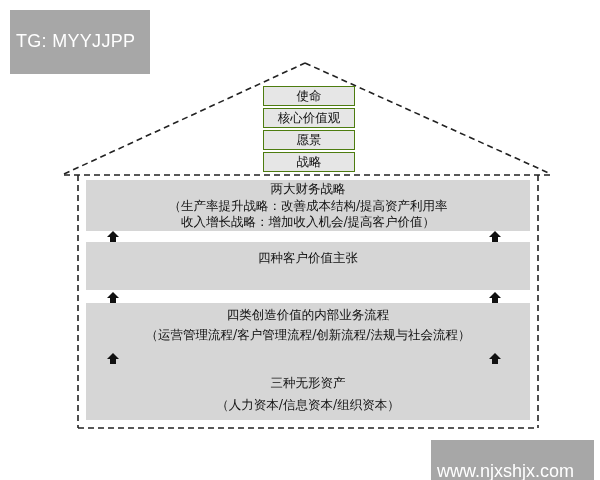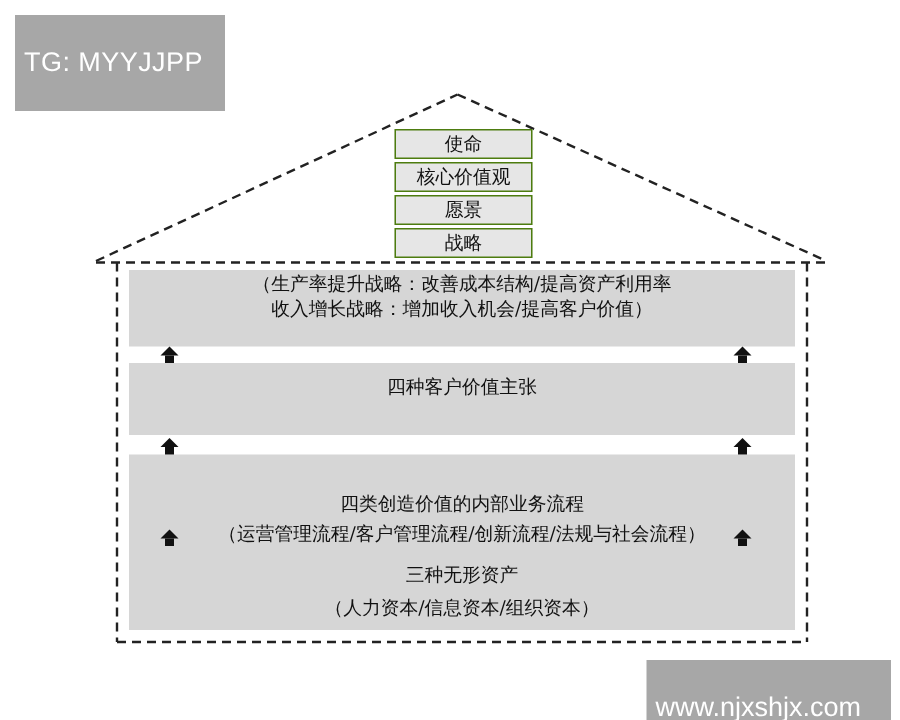--- a/index.html
+++ b/index.html
@@ -41,29 +41,30 @@
   <span>核心价值观</span>
 </div>
 <div class="stack-box" style="top:130px">
   <span>愿景</span>
 </div>
 <div class="stack-box" style="top:152px">
   <span>战略</span>
 </div>
 
 <div class="row" style="top:180px; height:50px; padding-top:1px;">
+  <span class="title">两大财务战略</span>
   <span class="line">（生产率提升战略：改善成本结构/提高资产利用率</span>
   <span class="line">收入增长战略：增加收入机会/提高客户价值）</span>
 </div>
 
 <div class="row" style="top:242px; height:48px; padding-top:6px; box-sizing:border-box; line-height:20px;">
   <span class="title">四种客户价值主张</span>
 </div>
 
-<div class="row" style="top:303px; height:67px; padding-top:23px; box-sizing:border-box; line-height:20px;">
+<div class="row" style="top:303px; height:67px; padding-top:2px; box-sizing:border-box; line-height:20px;">
   <span class="title">四类创造价值的内部业务流程</span>
   <span class="line">（运营管理流程/客户管理流程/创新流程/法规与社会流程）</span>
 </div>
 
 <div class="row" style="top:364px; height:56px; padding-top:8px; box-sizing:border-box; line-height:22px;">
   <span class="title">三种无形资产</span>
   <span class="line">（人力资本/信息资本/组织资本）</span>
 </div>
 
 <div class="arrow" style="left:113px; top:231px;">

